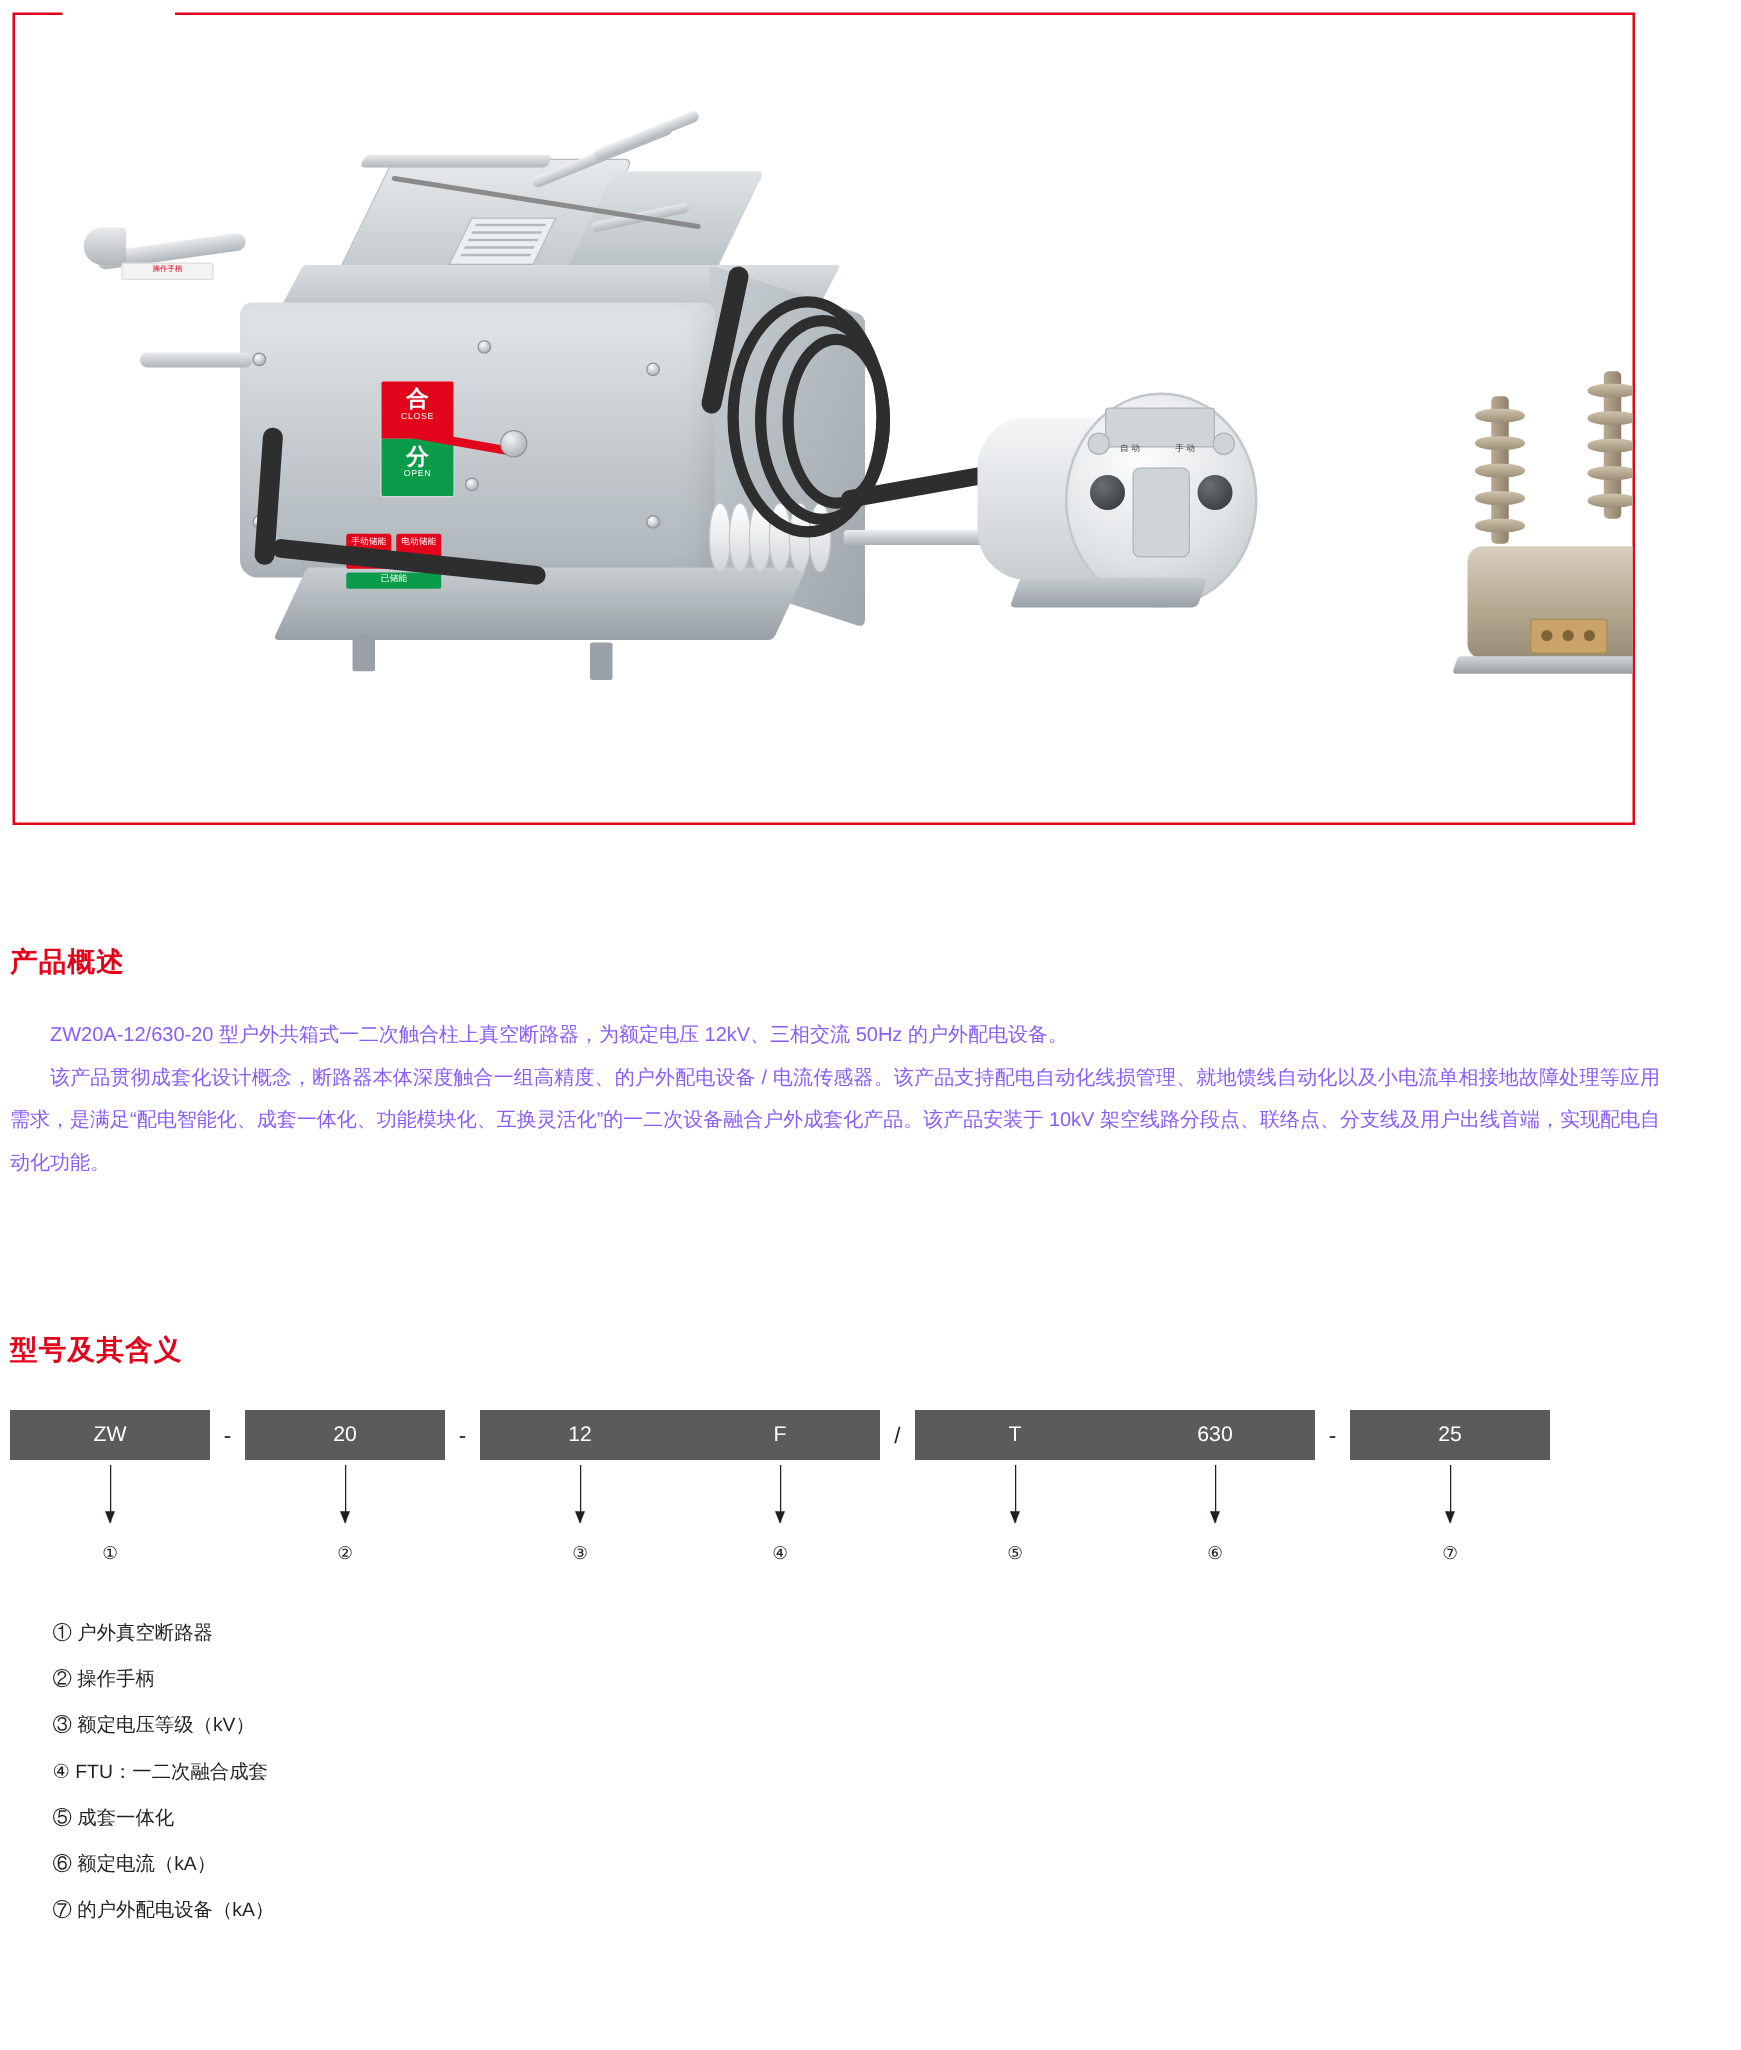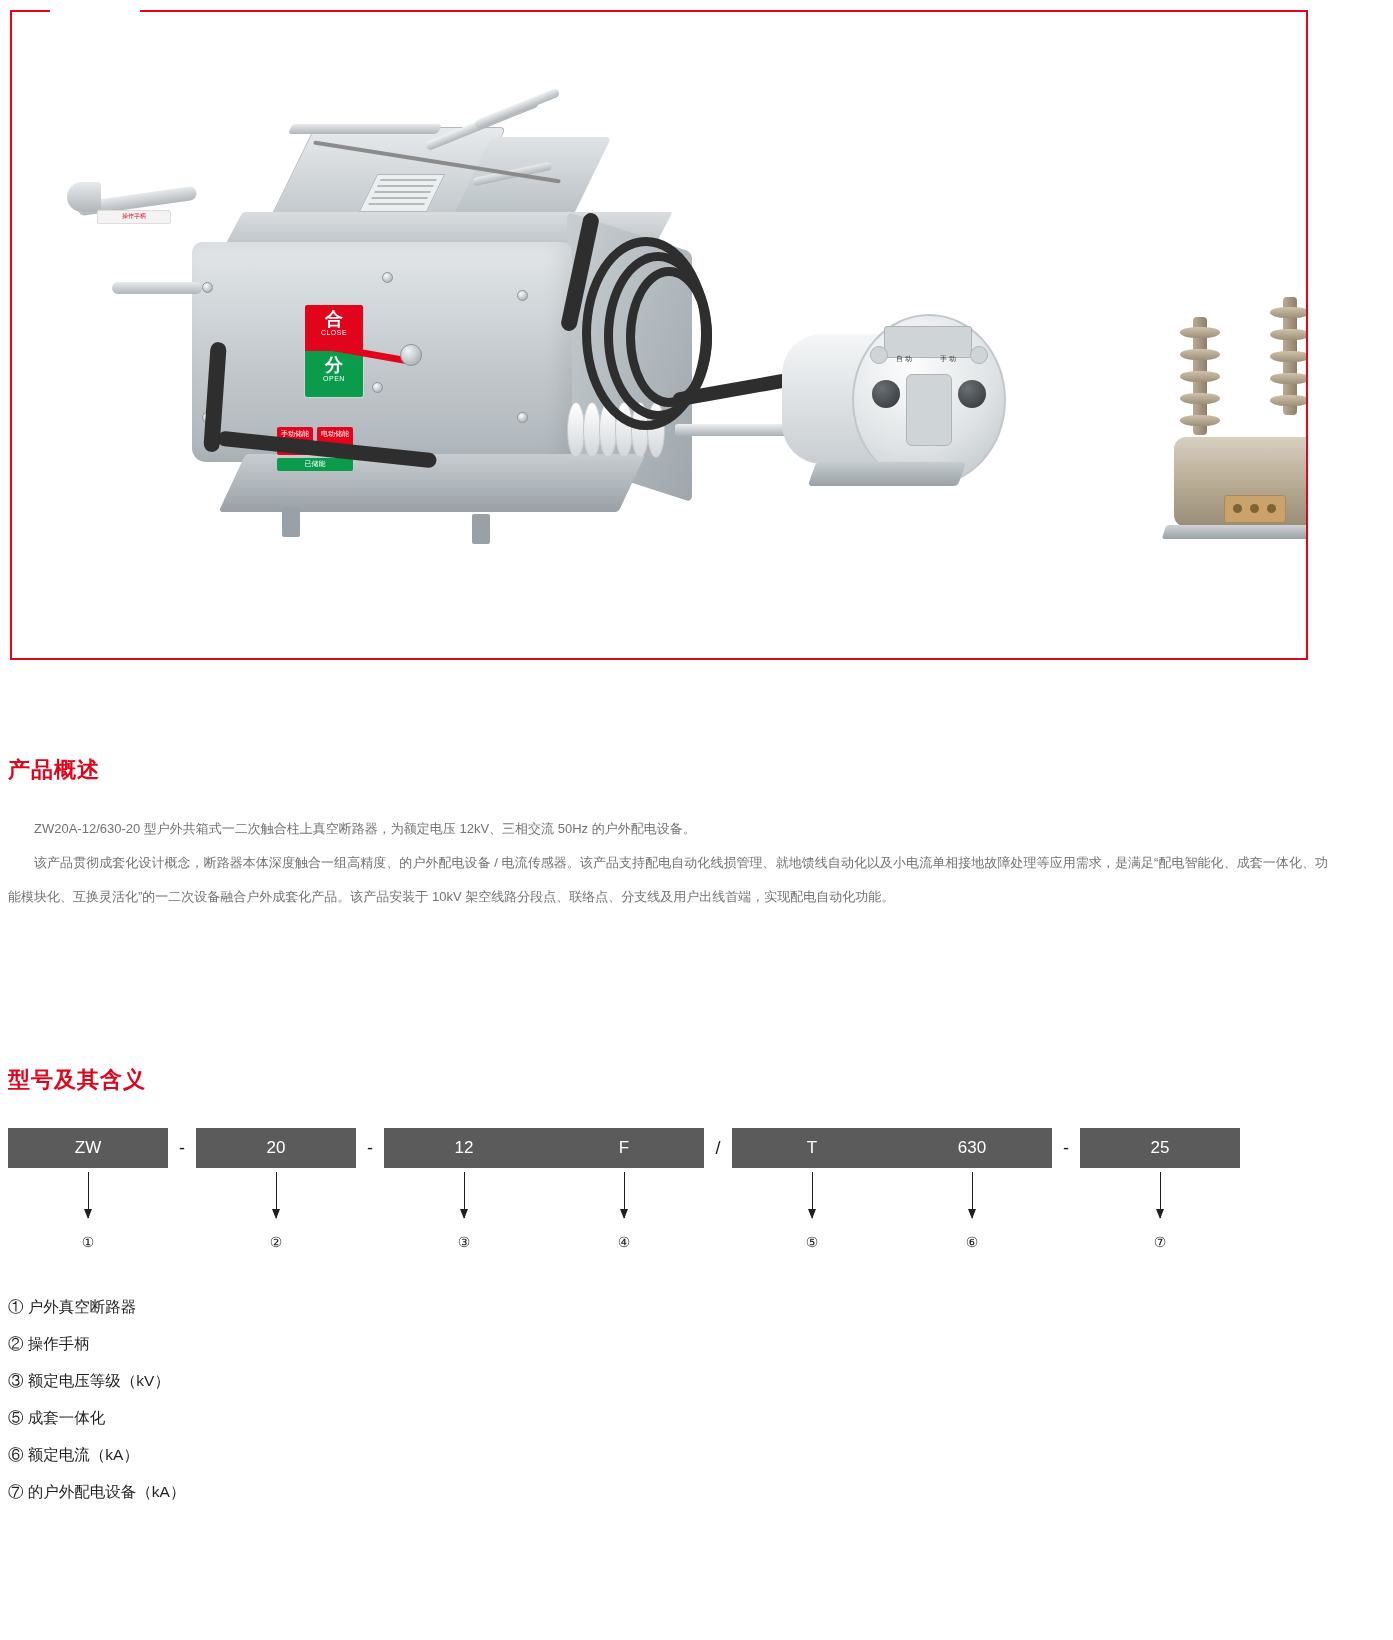--- a/index.html
+++ b/index.html
@@ -446,23 +446,23 @@
     color: #e2041b;
     letter-spacing: 1px;
   }
   #overview-title { top: 755px; }
   #model-title { top: 1065px; }
 
   .body-copy {
     position: absolute;
     left: 8px;
     width: 1320px;
-    font-size: 13px;
+    font-size: 16px;
     line-height: 34px;
-    color: #737373;
+    color: #8b5cf6;
     text-align: justify;
   }
   #overview-body { top: 812px; }
   .body-copy p { margin: 0; text-indent: 2em; }
 
   
   .model-wrap {
     position: absolute;
     left: 8px;
     top: 1128px;
@@ -526,21 +526,21 @@
 
   .legend {
     position: absolute;
     left: 8px;
     top: 1288px;
     width: 700px;
     font-size: 15.5px;
     line-height: 37px;
     color: #231f20;
   }
-  .legend div { white-space: nowrap; }
+  .legend div { white-space: nowrap; margin-left: 34px; }
 </style>
 </head>
 <body>
 
 <div class="photo-frame">
   <div class="photo-stage">
 
     <div class="breaker">
 
       <div class="brk-mech-box"></div>
@@ -719,16 +719,17 @@
     <div class="num-slot">⑥</div>
     <div class="num-slot sep"></div>
     <div class="num-slot">⑦</div>
   </div>
 </div>
 
 <div class="legend">
   <div>① 户外真空断路器</div>
   <div>② 操作手柄</div>
   <div>③ 额定电压等级（kV）</div>
+  <div>④ FTU：一二次融合成套</div>
   <div>⑤ 成套一体化</div>
   <div>⑥ 额定电流（kA）</div>
   <div>⑦ 的户外配电设备（kA）</div>
 </div>
 
 </body></html>

